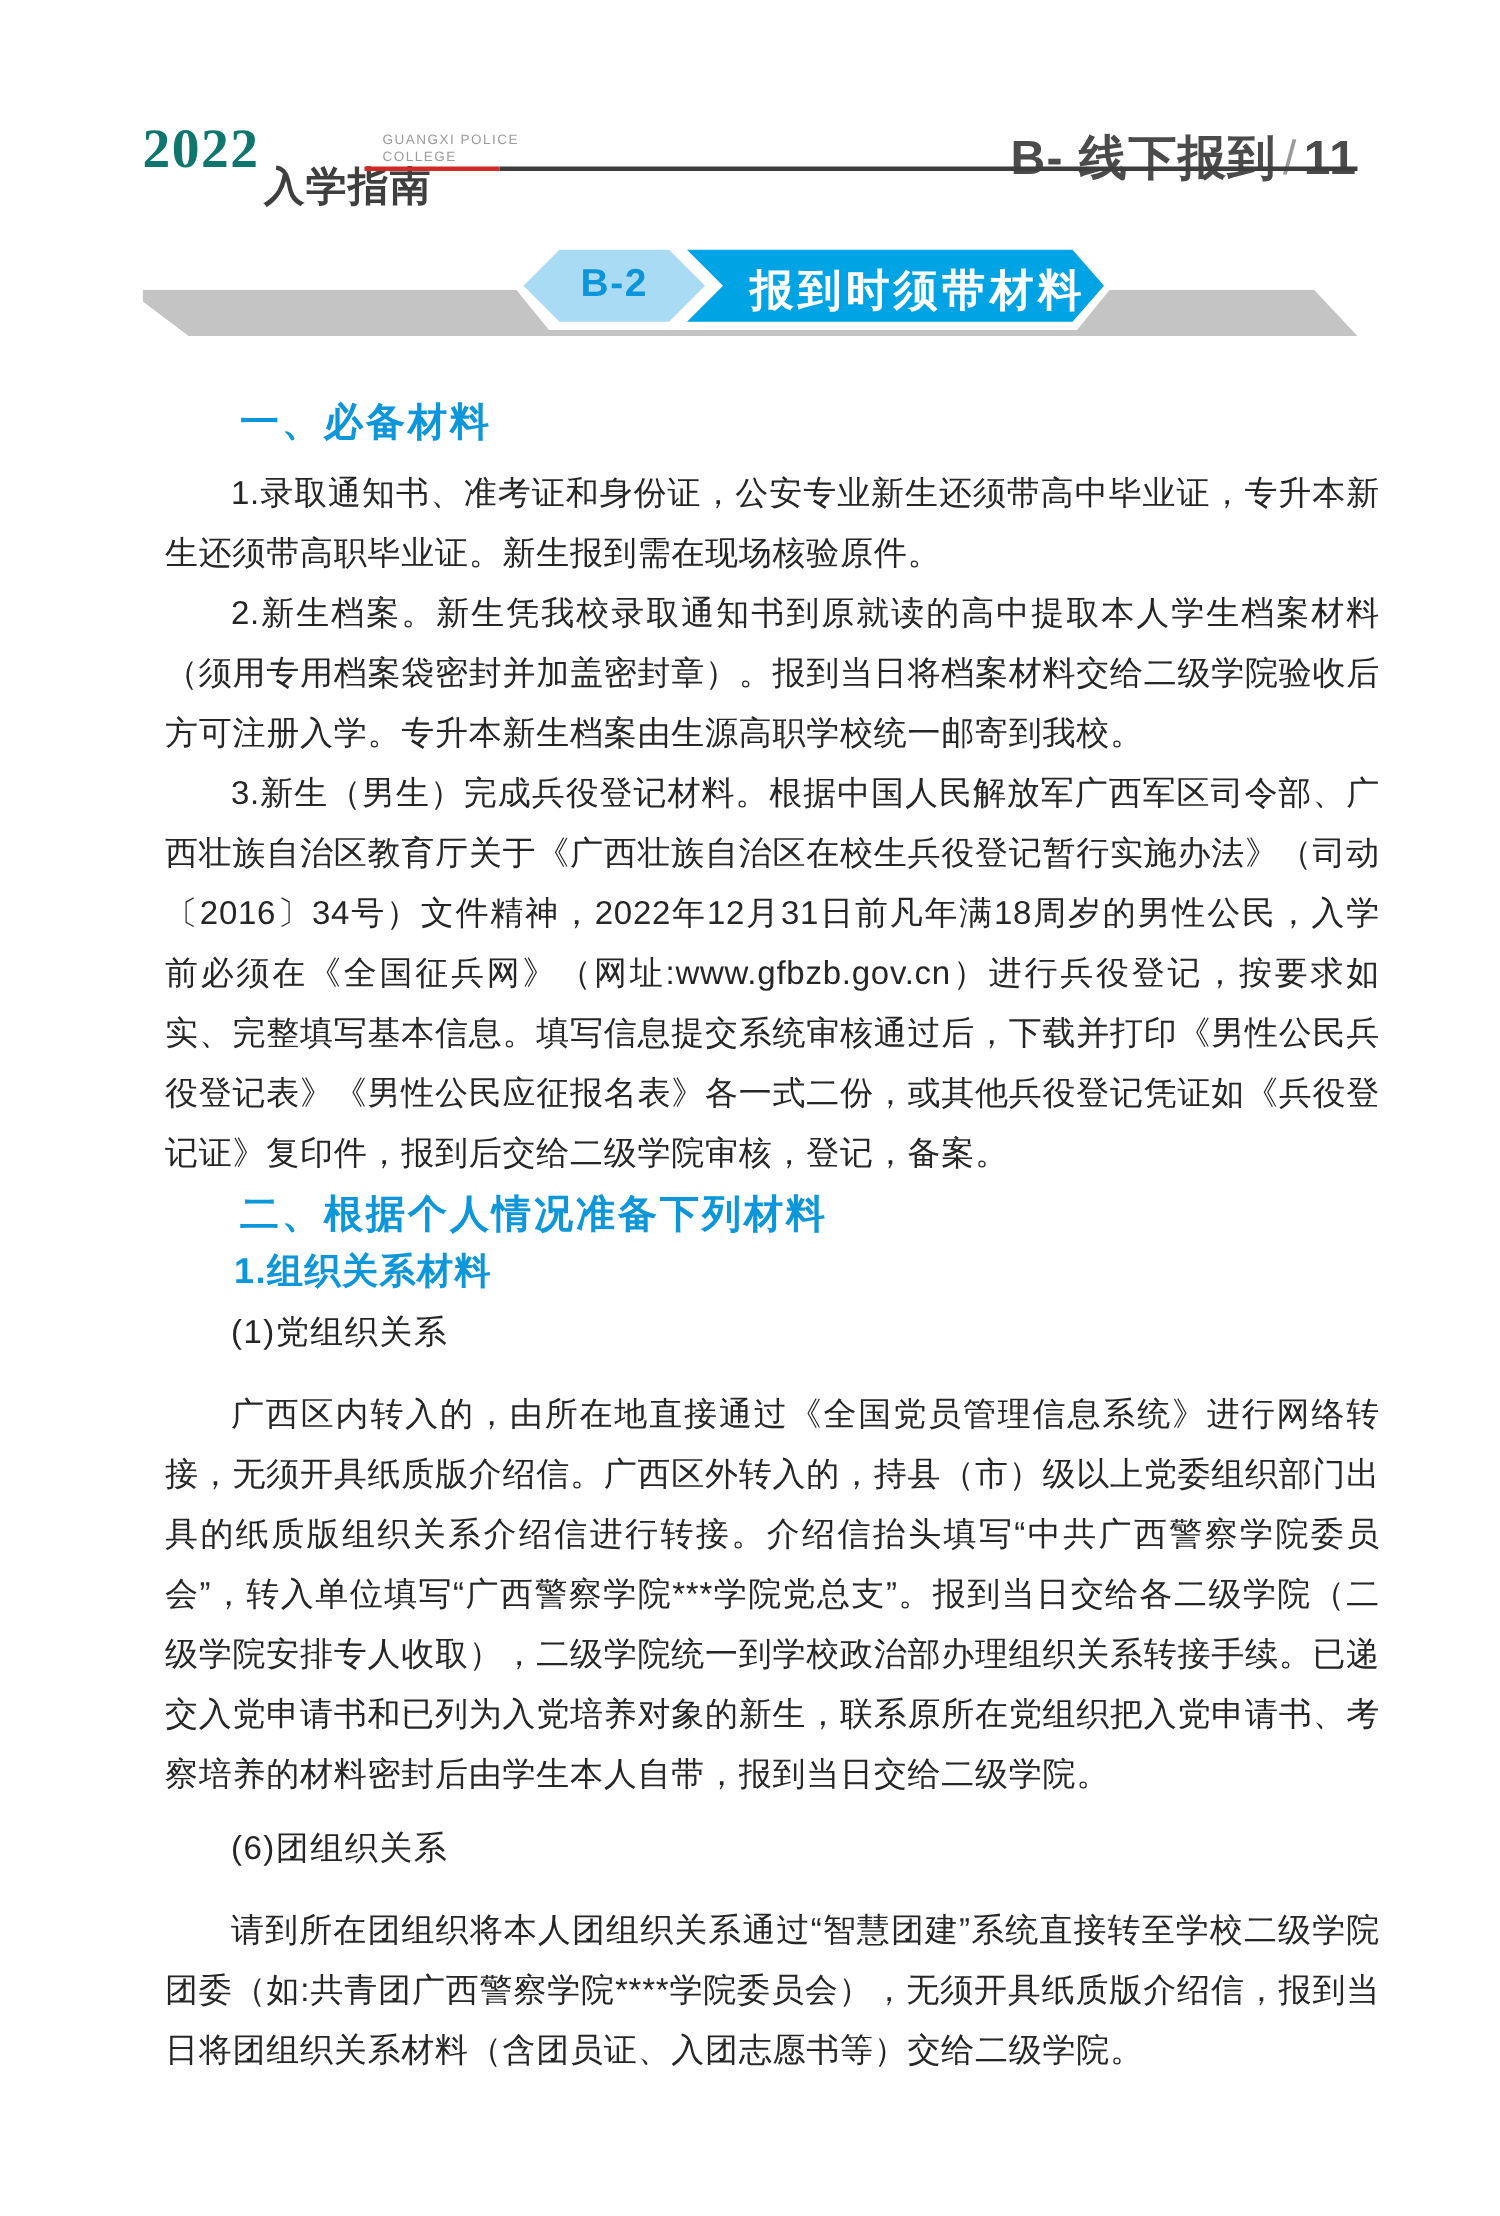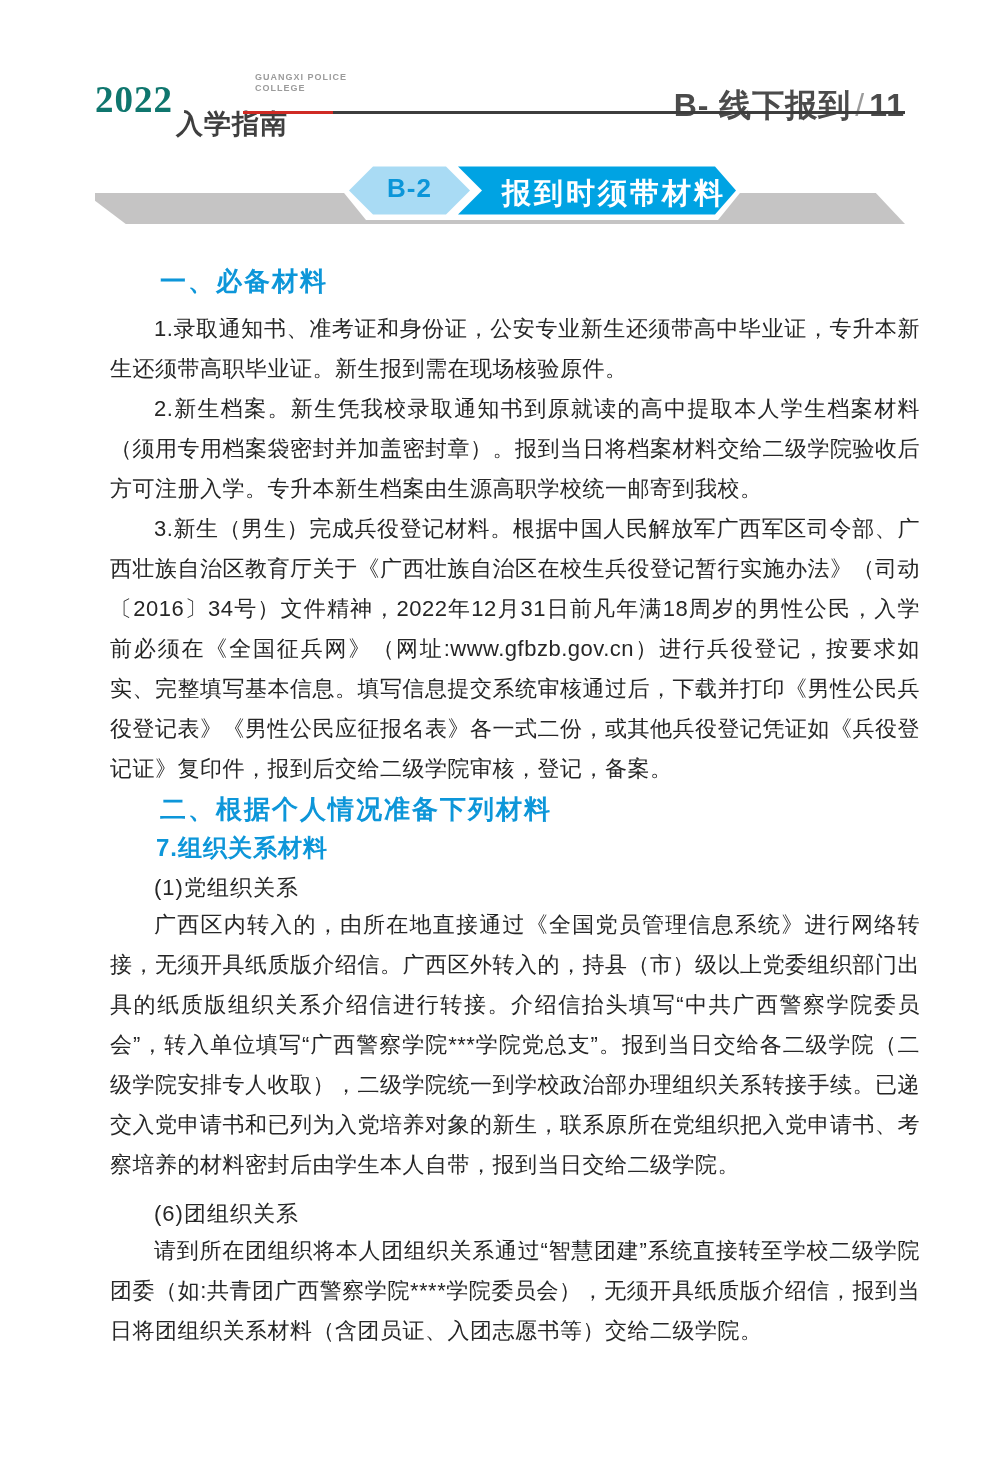--- a/index.html
+++ b/index.html
@@ -13,24 +13,23 @@
   .hdr-year{
     position:absolute;left:95px;top:78px;
     font-family:Liberation Serif, serif;
     font-weight:bold;font-size:37px;color:#0f766e;letter-spacing:1px;
   }
   .hdr-title{
     position:absolute;left:176px;top:85px;
     font-size:27px;font-weight:bold;color:#3f3f3f;letter-spacing:1px;margin-top:21px;
   }
   .hdr-en{
-    position:absolute;left:255px;top:72px;
+    position:absolute;left:255px;top:88px;
     font-size:9px;color:#9b9b9b;letter-spacing:1px;line-height:11px;
     text-transform:uppercase;
-    font-weight:bold;
   }
   .hdr-right{
     position:absolute;right:95px;top:84px;
     font-size:32px;font-weight:bold;color:#4b4b4b;letter-spacing:1px;
     white-space:nowrap;
   }
   .hdr-right .slash{color:#9b9b9b;font-weight:normal;padding:0 4px;}
   .hdr-rule-red{
     position:absolute;left:243px;top:111px;width:90px;height:3px;background:#cf2a24;
   }
@@ -43,21 +42,21 @@
     background:#c5c4c4;
     clip-path:polygon(0 0,96.4% 0,100% 100%,3.8% 100%,0 25%);
   }
   .badge{position:absolute;left:336px;top:161px;width:406px;height:59px;}
   .badge svg{position:absolute;left:0;top:0;}
   .badge-code{
     position:absolute;left:13px;top:12px;width:121px;text-align:center;
     font-size:26px;font-weight:bold;color:#0c96d9;letter-spacing:1px;
   }
   .badge-title{
-    position:absolute;left:136px;top:13px;width:254px;text-align:right;
+    position:absolute;left:164px;top:13px;width:254px;text-align:left;
     font-size:29px;font-weight:bold;color:#ffffff;letter-spacing:3px;
     white-space:nowrap;
   }
   
   .content{position:absolute;left:110px;top:252px;width:810px;}
   .sec-heading{
     font-size:26px;line-height:32px;font-weight:bold;color:#0d96d9;
     margin:13px 0 0 50px;letter-spacing:2px;
   }
   .sec-heading.second{margin-top:4px;}
@@ -68,21 +67,21 @@
   .item-label{
     font-size:22px;line-height:30px;color:#262626;
     margin:10px 0 0 44px;letter-spacing:1px;
   }
   .item-label.second{margin-top:14px;}
   .body-p{
     font-size:22px;line-height:40px;color:#262626;
     margin:0;text-indent:2em;text-align:justify;letter-spacing:0.5px;
   }
   .body-p.first{margin-top:12px;}
-  .body-p.tight{margin-top:2px;}
+  .body-p.tight{margin-top:20px;}
 </style>
 </head>
 <body>
 
 <div class="page">
 
   <div class="hdr-year">2022</div>
   <div class="hdr-title">入学指南</div>
   <div class="hdr-en">
     <div>GUANGXI POLICE</div>
@@ -106,21 +105,21 @@
   </div>
 
   <div class="content">
 
     <div class="sec-heading">一、必备材料</div>
     <p class="body-p first">1.录取通知书、准考证和身份证，公安专业新生还须带高中毕业证，专升本新生还须带高职毕业证。新生报到需在现场核验原件。</p>
     <p class="body-p">2.新生档案。新生凭我校录取通知书到原就读的高中提取本人学生档案材料（须用专用档案袋密封并加盖密封章）。报到当日将档案材料交给二级学院验收后方可注册入学。专升本新生档案由生源高职学校统一邮寄到我校。</p>
     <p class="body-p">3.新生（男生）完成兵役登记材料。根据中国人民解放军广西军区司令部、广西壮族自治区教育厅关于《广西壮族自治区在校生兵役登记暂行实施办法》（司动〔2016〕34号）文件精神，2022年12月31日前凡年满18周岁的男性公民，入学前必须在《全国征兵网》（网址:www.gfbzb.gov.cn）进行兵役登记，按要求如实、完整填写基本信息。填写信息提交系统审核通过后，下载并打印《男性公民兵役登记表》《男性公民应征报名表》各一式二份，或其他兵役登记凭证如《兵役登记证》复印件，报到后交给二级学院审核，登记，备案。</p>
 
     <div class="sec-heading second">二、根据个人情况准备下列材料</div>
-    <div class="sub-heading">7.组织关系材料</div>
+    <div class="sub-heading">1.组织关系材料</div>
 
     <div class="item-label">(1)党组织关系</div>
     <p class="body-p tight">广西区内转入的，由所在地直接通过《全国党员管理信息系统》进行网络转接，无须开具纸质版介绍信。广西区外转入的，持县（市）级以上党委组织部门出具的纸质版组织关系介绍信进行转接。介绍信抬头填写“中共广西警察学院委员会”，转入单位填写“广西警察学院***学院党总支”。报到当日交给各二级学院（二级学院安排专人收取），二级学院统一到学校政治部办理组织关系转接手续。已递交入党申请书和已列为入党培养对象的新生，联系原所在党组织把入党申请书、考察培养的材料密封后由学生本人自带，报到当日交给二级学院。</p>
 
     <div class="item-label second">(6)团组织关系</div>
     <p class="body-p tight">请到所在团组织将本人团组织关系通过“智慧团建”系统直接转至学校二级学院团委（如:共青团广西警察学院****学院委员会），无须开具纸质版介绍信，报到当日将团组织关系材料（含团员证、入团志愿书等）交给二级学院。</p>
 
   </div>
 </div>
 

